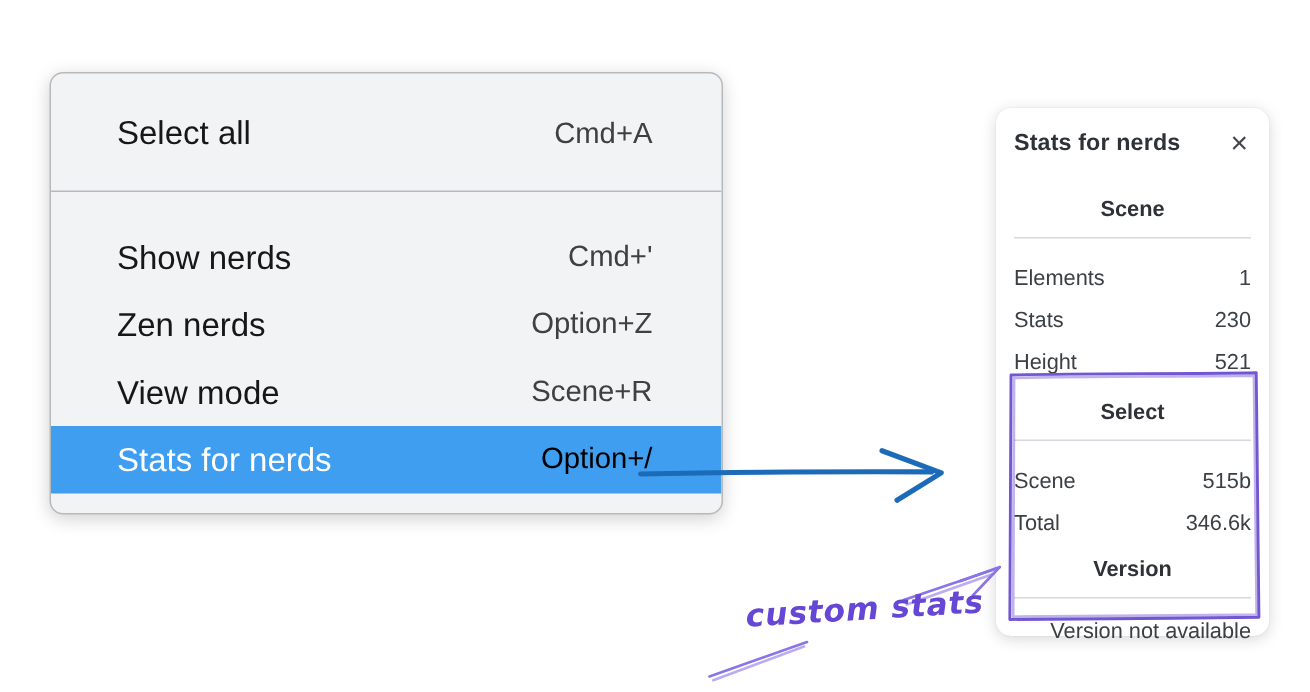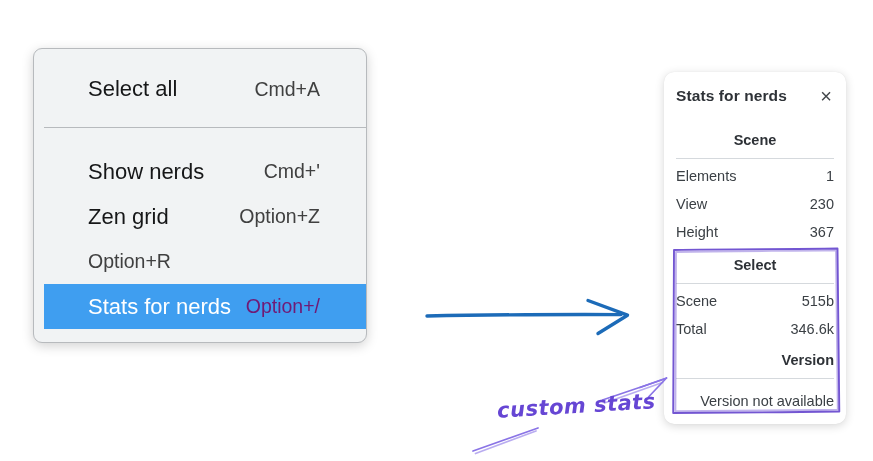--- a/index.html
+++ b/index.html
@@ -4,56 +4,55 @@
 <style>
   html,body{margin:0;padding:0;}
   body{
     width:873px;height:461px;position:relative;overflow:hidden;
     background:#ffffff;
     font-family:"Liberation Sans",sans-serif;
   }
 
   
   .context-menu{
-    position:absolute;left:33px;top:48px;width:334px;box-sizing:border-box;
+    position:absolute;left:33px;top:48px;width:449px;box-sizing:border-box;
     background:#f1f3f4;
     border:1px solid var(--menu-border);
     border-radius:9px;
     box-shadow:0 3px 12px rgba(0,0,0,.18);
     overflow:hidden;
-    padding-left:10px;
   }
   .menu-section-top{padding:12px 0 10px;}
   .menu-divider{height:1px;background:var(--menu-border);}
   .menu-section-bottom{padding:21px 0 13px;}
   .menu-item{
     height:45px;display:flex;align-items:center;justify-content:space-between;
     padding:0 46px 0 44px;font-size:22px;color:#161718;cursor:default;
   }
   .menu-section-top .menu-item{height:56px;}
   .menu-item .shortcut{font-size:19.5px;color:#404040;}
   .menu-item.highlighted{background:var(--highlight-blue);color:#ffffff;}
-  .menu-item.highlighted .shortcut{color:#701a75;}
+  .menu-item.highlighted .shortcut{color:#000000;}
 
   
   .stats-panel{
     position:absolute;left:664px;top:72px;width:182px;height:352px;box-sizing:border-box;
     background:#ffffff;border-radius:10px;
     box-shadow:0 2px 10px rgba(0,0,0,.16),0 0 1px rgba(0,0,0,.10);
     padding:14px 12px;color:#3b4045;font-size:14.5px;
   }
   .stats-title-row{display:flex;align-items:center;justify-content:space-between;height:20px;}
   .stats-title{font-weight:bold;font-size:15.5px;color:#2e3237;letter-spacing:.1px;}
   .close-btn{font-size:20px;line-height:1;color:#43474b;cursor:pointer;padding:0 2px;background:none;border:none;font-family:inherit;}
   .section-header{text-align:center;font-weight:bold;font-size:14.5px;color:#2e3237;height:20px;line-height:20px;}
   .hdr-scene{margin-top:24px;}
   .hdr-storage{margin-top:9px;}
-  .hdr-version{margin-top:7px;text-align:right;}
+  .hdr-version{margin-top:7px;}
   .stats-divider{height:1px;background:#d5d9dd;margin-top:8px;}
-  .stat-rows{margin-top:3px;}
+  .stat-rows{margin-top:13px;}
   .stat-row{display:flex;justify-content:space-between;align-items:center;height:28px;}
   .stat-label{color:#3b4045;}
   .stat-value{color:#3b4045;}
   .version-note{margin-top:12px;height:20px;line-height:20px;text-align:right;white-space:nowrap;}
 
   .sketch-box-svg{position:absolute;left:0;top:0;width:182px;height:352px;overflow:visible;pointer-events:none;}
   .sketch-box-svg path{fill:none;stroke:var(--purple-box);stroke-width:1.9;stroke-linejoin:round;stroke-linecap:round;}
   .sketch-box-svg path.pass2{opacity:.45;}
 
   
@@ -78,25 +77,26 @@
       <span class="shortcut">Cmd+A</span>
     </div>
   </div>
   <div class="menu-divider"></div>
   <div class="menu-section-bottom">
     <div class="menu-item">
       <span class="label">Show nerds</span>
       <span class="shortcut">Cmd+'</span>
     </div>
     <div class="menu-item">
-      <span class="label">Zen grid</span>
+      <span class="label">Zen nerds</span>
       <span class="shortcut">Option+Z</span>
     </div>
     <div class="menu-item">
-      <span class="shortcut">Option+R</span>
+      <span class="label">View mode</span>
+      <span class="shortcut">Scene+R</span>
     </div>
     <div class="menu-item highlighted">
       <span class="label">Stats for nerds</span>
       <span class="shortcut">Option+/</span>
     </div>
   </div>
 </div>
 
 <div class="stats-panel">
   <div class="stats-title-row">
@@ -105,26 +105,26 @@
   </div>
 
   <div class="section-header hdr-scene">Scene</div>
   <div class="stats-divider"></div>
   <div class="stat-rows">
     <div class="stat-row">
       <span class="stat-label">Elements</span>
       <span class="stat-value">1</span>
     </div>
     <div class="stat-row">
-      <span class="stat-label">View</span>
+      <span class="stat-label">Stats</span>
       <span class="stat-value">230</span>
     </div>
     <div class="stat-row">
       <span class="stat-label">Height</span>
-      <span class="stat-value">367</span>
+      <span class="stat-value">521</span>
     </div>
   </div>
 
   <div class="section-header hdr-storage">Select</div>
   <div class="stats-divider"></div>
   <div class="stat-rows">
     <div class="stat-row">
       <span class="stat-label">Scene</span>
       <span class="stat-value">515b</span>
     </div>

